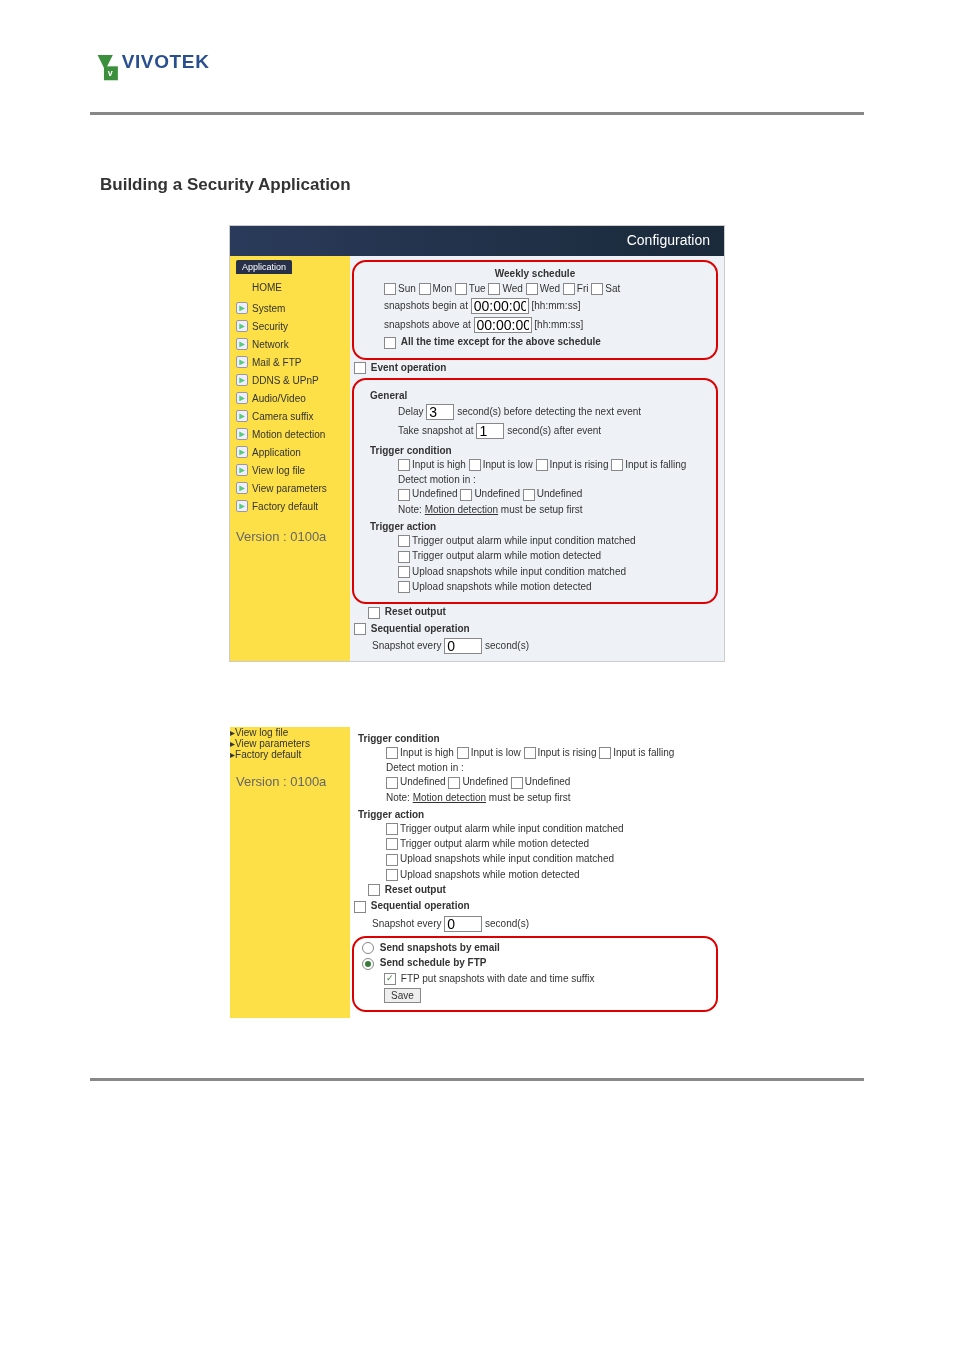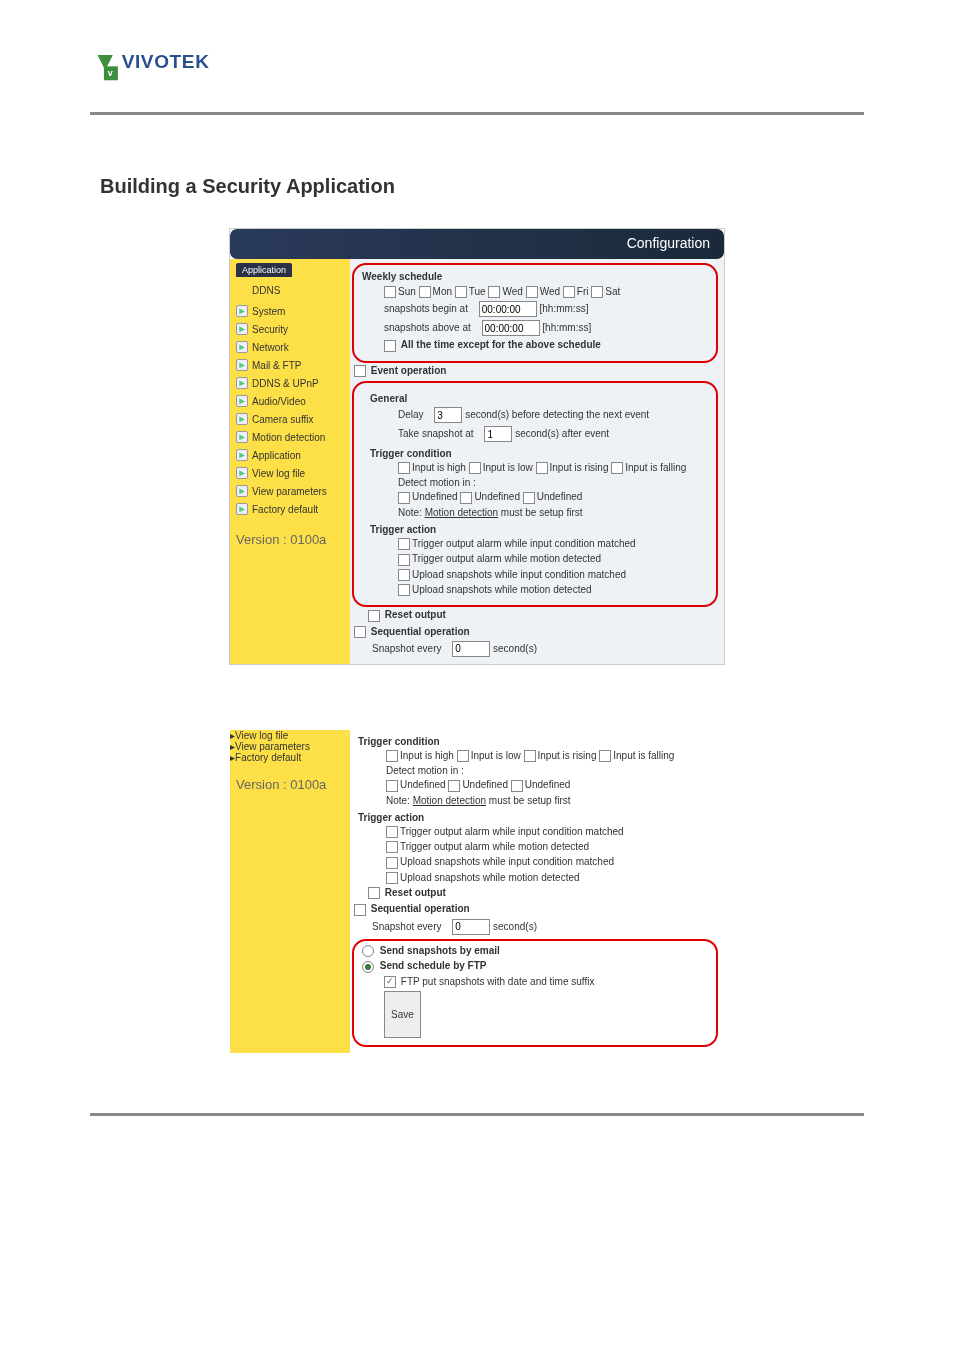--- a/index.html
+++ b/index.html
@@ -20,21 +20,21 @@
   .logo svg {
     width: 190px;
     height: 60px;
   }
   .divider {
     border-top: 3px solid #888;
     margin: 8px 90px 0 90px;
   }
   .heading {
     font-family: Verdana, Arial, sans-serif;
-    font-size: 20px;
+    font-size: 17px;
     font-weight: bold;
     color: #333;
     margin: 60px 0 30px 100px;
   }
   .screenshot-wrap {
     text-align: center;
     margin: 10px 0 60px 0;
   }
   .config-panel {
     display: inline-block;
@@ -44,21 +44,20 @@
     font-size: 10px;
     border: 1px solid #ccc;
   }
   .config-header {
     background: linear-gradient(to right, #2a3a5a, #1a2a3a);
     color: #fff;
     text-align: right;
     padding: 6px 14px;
     font-size: 14px;
     height: 18px;
-    border-radius: 7px;
   }
   .config-body {
     display: flex;
   }
   .sidebar {
     width: 120px;
     background: #fde047;
     padding: 4px 0;
   }
   .sidebar .tab-label {
@@ -115,42 +114,42 @@
   .callout-red {
     border: 2px solid #d00;
     border-radius: 14px;
     margin: 4px 6px 2px 2px;
     padding: 4px 8px 6px 8px;
   }
   .section-title {
     font-weight: bold;
     font-size: 10px;
     margin: 2px 0 4px 0;
+    text-align: center;
   }
   .section-title-sub {
     font-weight: bold;
     font-size: 10px;
     margin: 6px 0 2px 8px;
   }
   .row {
     font-size: 10px;
     margin: 3px 0 3px 22px;
   }
   .row-in {
     font-size: 10px;
     margin: 3px 0 3px 36px;
   }
   input[type="text"] {
-    font-size: 10px;
+    font-size: 14px;
     padding: 0 2px;
     border: 1px solid #888;
     height: 14px;
     vertical-align: middle;
     text-align: left;
-    margin-left: 8px;
   }
   .cb {
     display: inline-block;
     width: 10px;
     height: 10px;
     border: 1px solid #888;
     background: #fff;
     vertical-align: middle;
     margin-right: 2px;
   }
@@ -189,21 +188,21 @@
   }
   a.mlink {
     text-decoration: underline;
     color: #333;
   }
   .btn {
     display: inline-block;
     border: 1px solid #888;
     background: #eee;
     font-size: 10px;
-    padding: 17px 6px;
+    padding: 1px 6px;
     cursor: pointer;
   }
   
   .config-panel2 {
     display: inline-block;
     text-align: left;
     width: 494px;
     background: #fff;
     font-size: 10px;
   }
@@ -240,21 +239,21 @@
   <div class="heading">Building a Security Application</div>
 
   <div class="screenshot-wrap">
     <div class="config-panel">
       <div class="config-header">Configuration</div>
       <div class="config-body">
         <div class="sidebar">
           <div style="padding-left:6px;">
             <span class="tab-label">Application</span>
           </div>
-          <div class="home-item">DDNS</div>
+          <div class="home-item">HOME</div>
           <div class="nav-item">
               <span class="icon">▸</span>
               <span>System</span>
             </div>
           <div class="nav-item">
               <span class="icon">▸</span>
               <span>Security</span>
             </div>
           <div class="nav-item">
               <span class="icon">▸</span>

